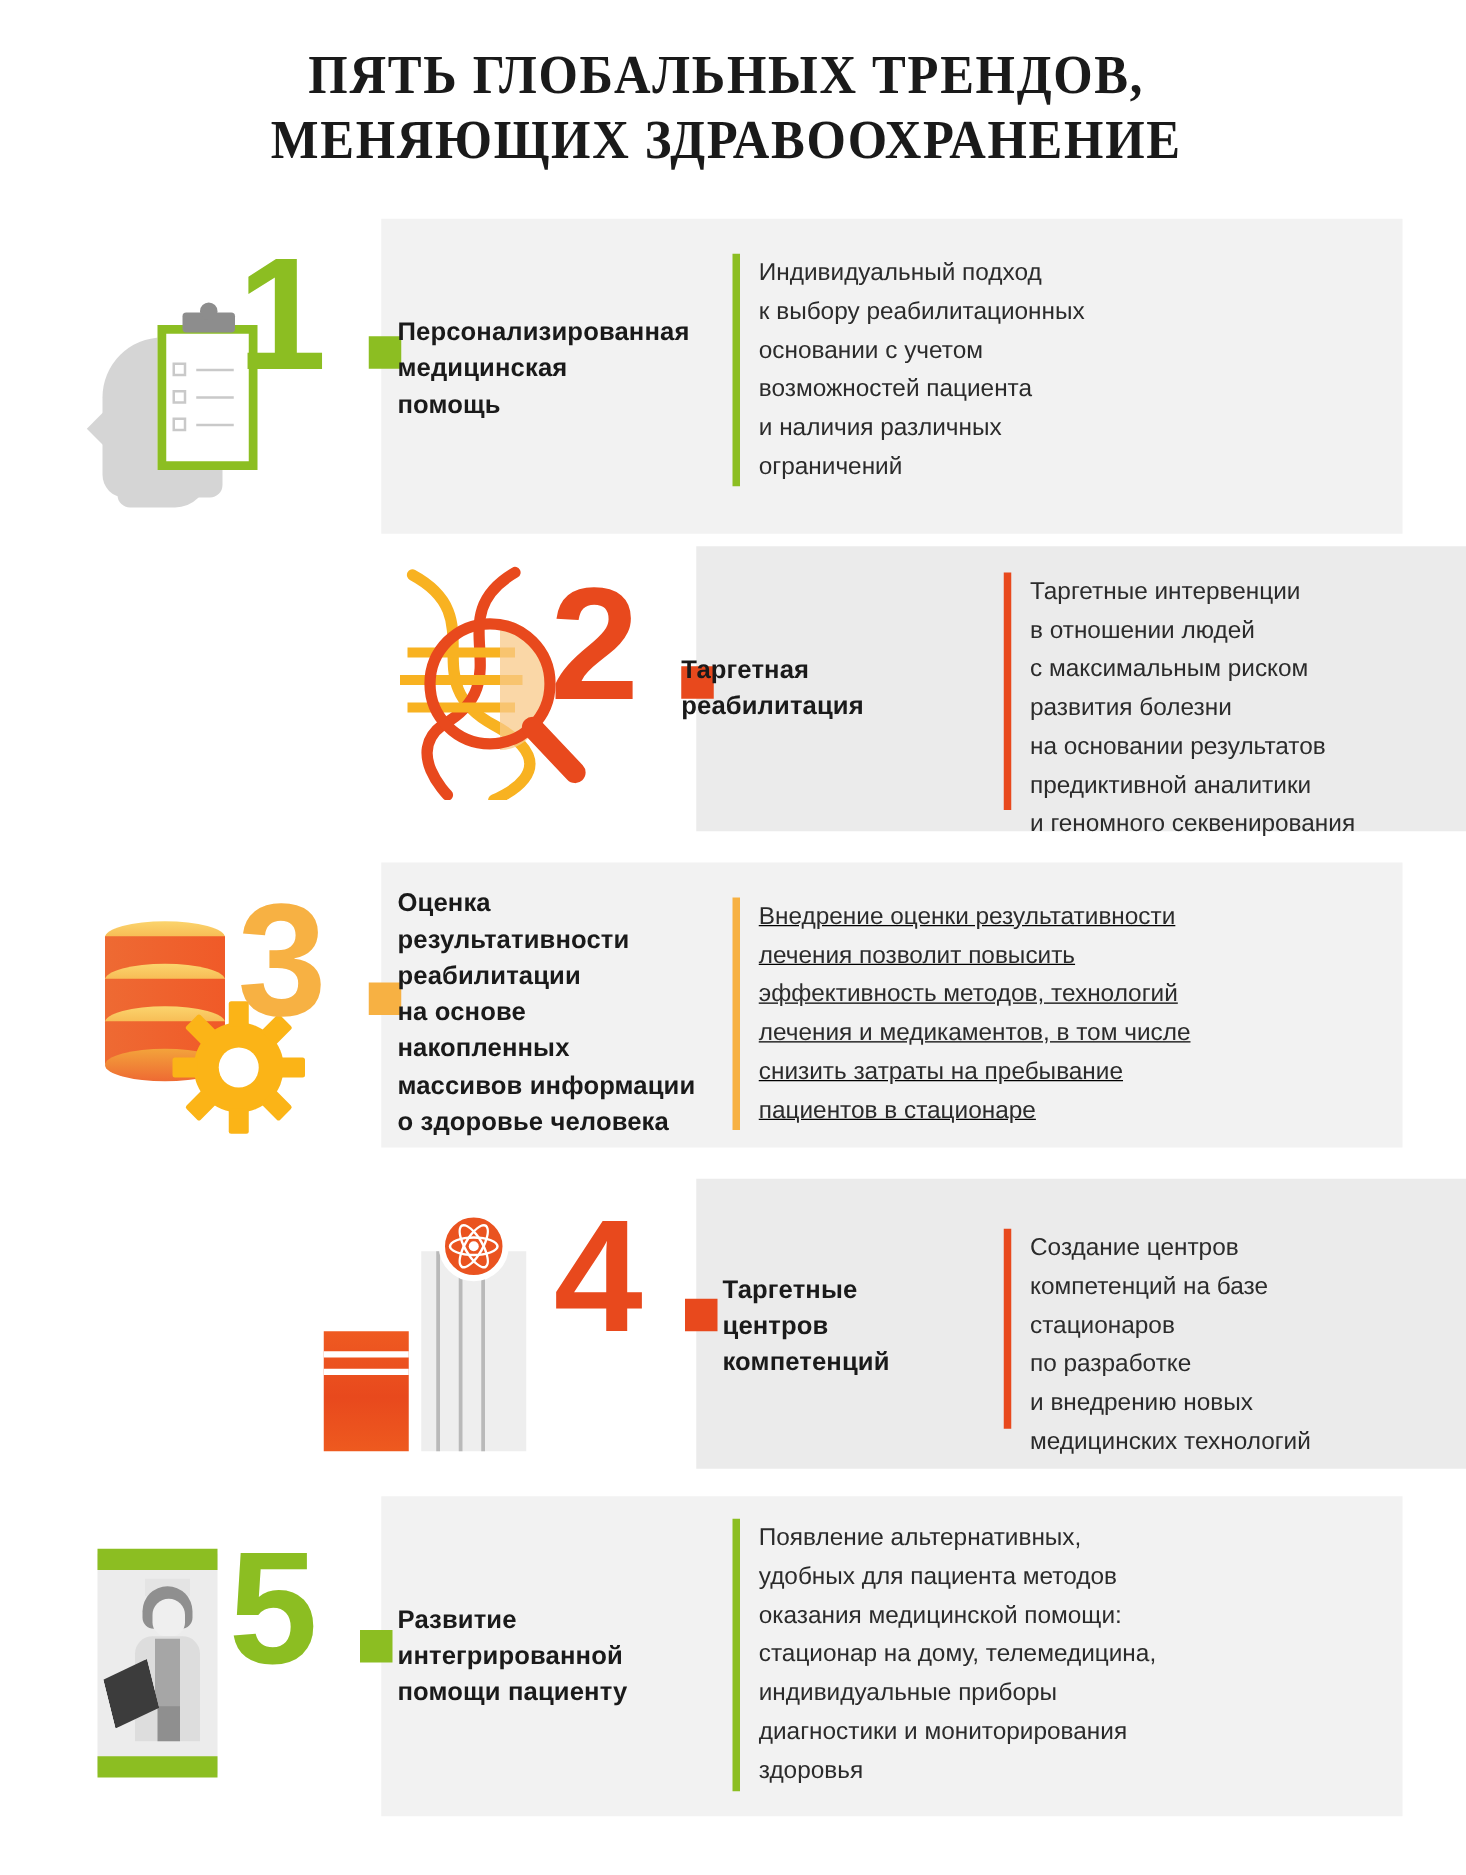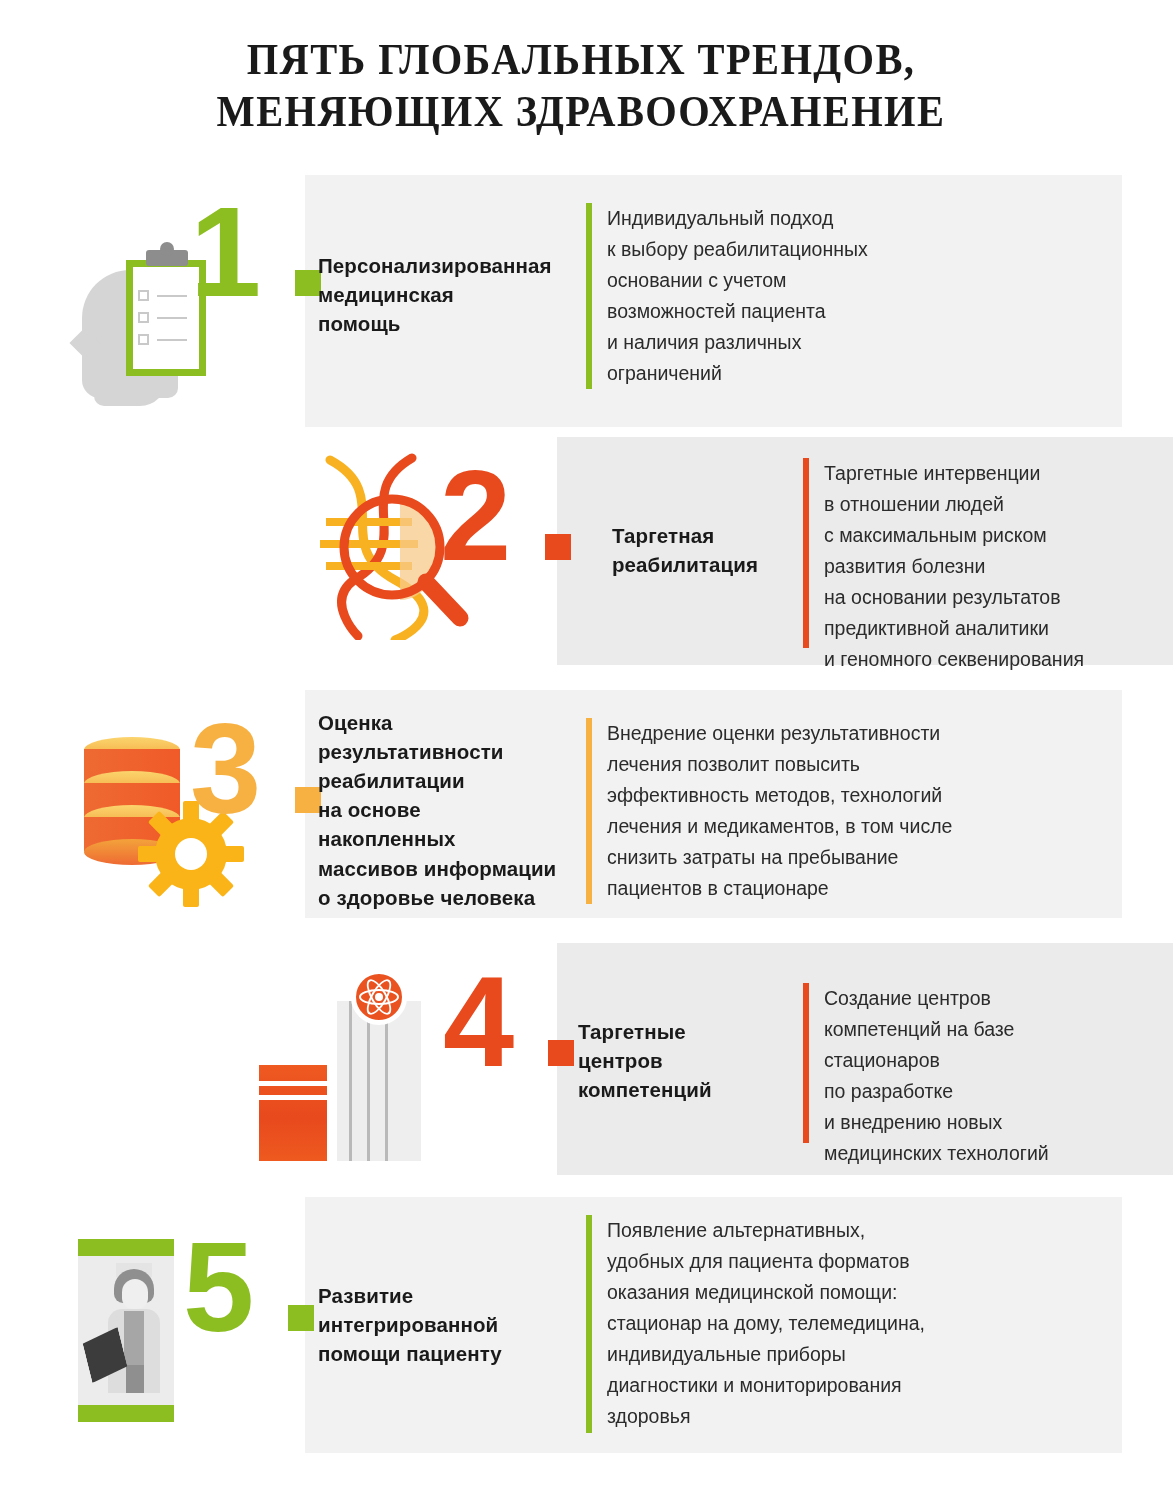--- a/index.html
+++ b/index.html
@@ -344,21 +344,21 @@
       <path d="M100 46 C 150 46, 150 150, 100 150" fill="#F8C98A" opacity="0.75"></path>
       <circle cx="92" cy="97" r="48" fill="none" stroke="#E8491D" stroke-width="9"></circle>
       <line x1="126" y1="132" x2="160" y2="168" stroke="#E8491D" stroke-width="17" stroke-linecap="round"></line>
     </svg>
   </div>
 
   <div class="numeral" style="left:440px; top:452px; color:#E8491D;">
     <span>2</span>
   <span class="dot" style="background: currentcolor;"></span></div>
 
-  <div class="heading" style="left:612px; top:521px; width:230px; white-space:pre-line;">Таргетная
+  <div class="heading" style="left:545px; top:521px; width:230px; white-space:pre-line;">Таргетная
 реабилитация</div>
 
   <div class="body-block" style="left:803px; top:458px; width:350px; height:190px;">
     <span class="bar" style="background:#E8491D;"></span>
     <div class="body-text">Таргетные интервенции
 в отношении людей
 с максимальным риском
 развития болезни
 на основании результатов
 предиктивной аналитики
@@ -398,21 +398,21 @@
   <span class="dot" style="background: currentcolor;"></span></div>
 
   <div class="heading" style="left:318px; top:708px; width:260px; white-space:pre-line;">Оценка
 результативности
 реабилитации
 на основе
 накопленных
 массивов информации
 о здоровье человека</div>
 
-  <div class="body-block" style="left:586px; top:718px; width:520px; height:186px;">
+  <div class="body-block" style="left:586px; top:718px; width:520px; height:186px;text-decoration:underline;">
     <span class="bar" style="background:#F7B143;"></span>
     <div class="body-text">Внедрение оценки результативности
 лечения позволит повысить
 эффективность методов, технологий
 лечения и медикаментов, в том числе
 снизить затраты на пребывание
 пациентов в стационаре</div>
   </div>
 </div>
 
@@ -474,20 +474,20 @@
     <span>5</span>
   <span class="dot" style="background: currentcolor;"></span></div>
 
   <div class="heading" style="left:318px; top:1281px; width:250px; white-space:pre-line;">Развитие
 интегрированной
 помощи пациенту</div>
 
   <div class="body-block" style="left:586px; top:1215px; width:500px; height:218px;">
     <span class="bar" style="background:#8CBE22;"></span>
     <div class="body-text">Появление альтернативных,
-удобных для пациента форматов
+удобных для пациента методов
 оказания медицинской помощи:
 стационар на дому, телемедицина,
 индивидуальные приборы
 диагностики и мониторирования
 здоровья</div>
   </div>
 </div>
 
 </body></html>

